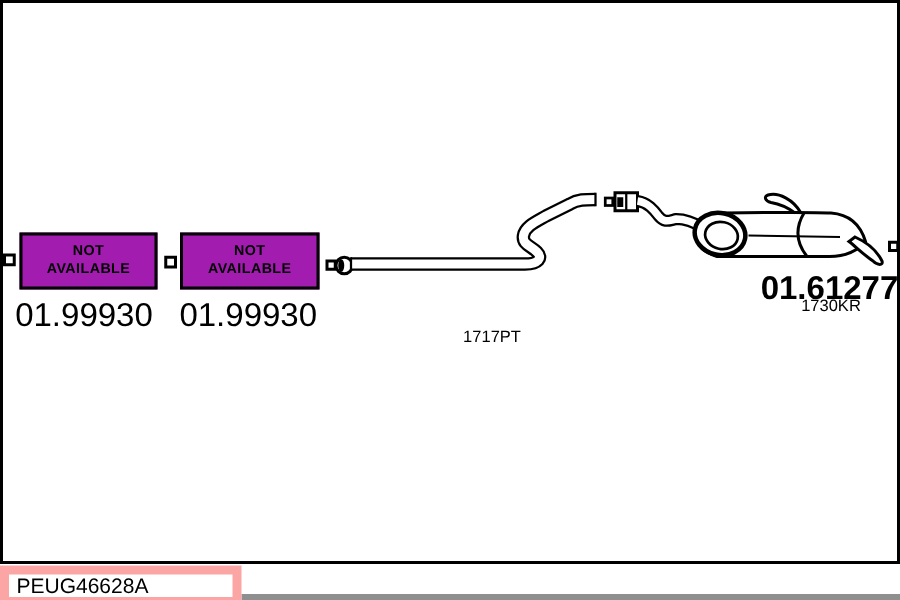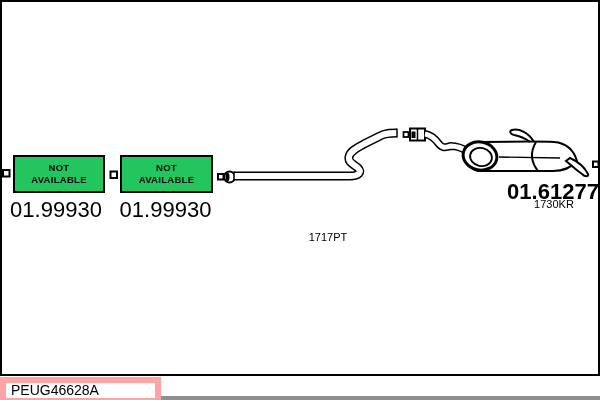--- a/index.html
+++ b/index.html
@@ -9,42 +9,42 @@
     background:#fff;color:#000;overflow:hidden;
   }
   
   .draw-area{
     position:absolute;left:0;top:0;width:596px;height:372px;
     border:2px solid #000;background:#fff;
   }
   .diagram-svg{position:absolute;left:0;top:0;}
   
   .na-box{
-    position:absolute;border:2px solid #000;background:#22c55e;
+    position:absolute;border:2px solid #000;background:#a21caf;
     width:88px;height:34px;display:flex;flex-direction:column;
     align-items:center;justify-content:center;
     font-weight:bold;font-size:9.5px;line-height:12px;letter-spacing:.3px;
     text-align:center;
   }
   .na-box.b1{left:13px;top:155px;}
   .na-box.b2{left:120px;top:155px;width:89px;}
   
   .part-num{
     position:absolute;font-size:22px;line-height:22px;color:#000;
     text-align:center;white-space:nowrap;
   }
   .num1{left:7px;top:199px;width:98px;}
   .num2{left:116px;top:199px;width:99px;}
   .num3{left:282px;top:198px;width:93px;}
   .num4{left:506px;top:181px;width:94px;font-weight:bold;}
   .variant-code{
     position:absolute;font-size:11px;line-height:11px;color:#000;
     text-align:center;white-space:nowrap;
   }
-  .code3{left:292px;top:232px;width:72px;}
+  .code3{left:292px;top:220px;width:72px;}
   .code4{left:518px;top:199px;width:72px;}
   
   .footer-bar{
     position:absolute;left:0;top:376px;width:600px;height:24px;background:#fff;
   }
   .footer-strip{
     position:absolute;left:0;top:396px;width:600px;height:4px;background:#8f8f8f;
   }
   .ref-box{
     position:absolute;left:0;top:377px;width:144px;height:15px;

